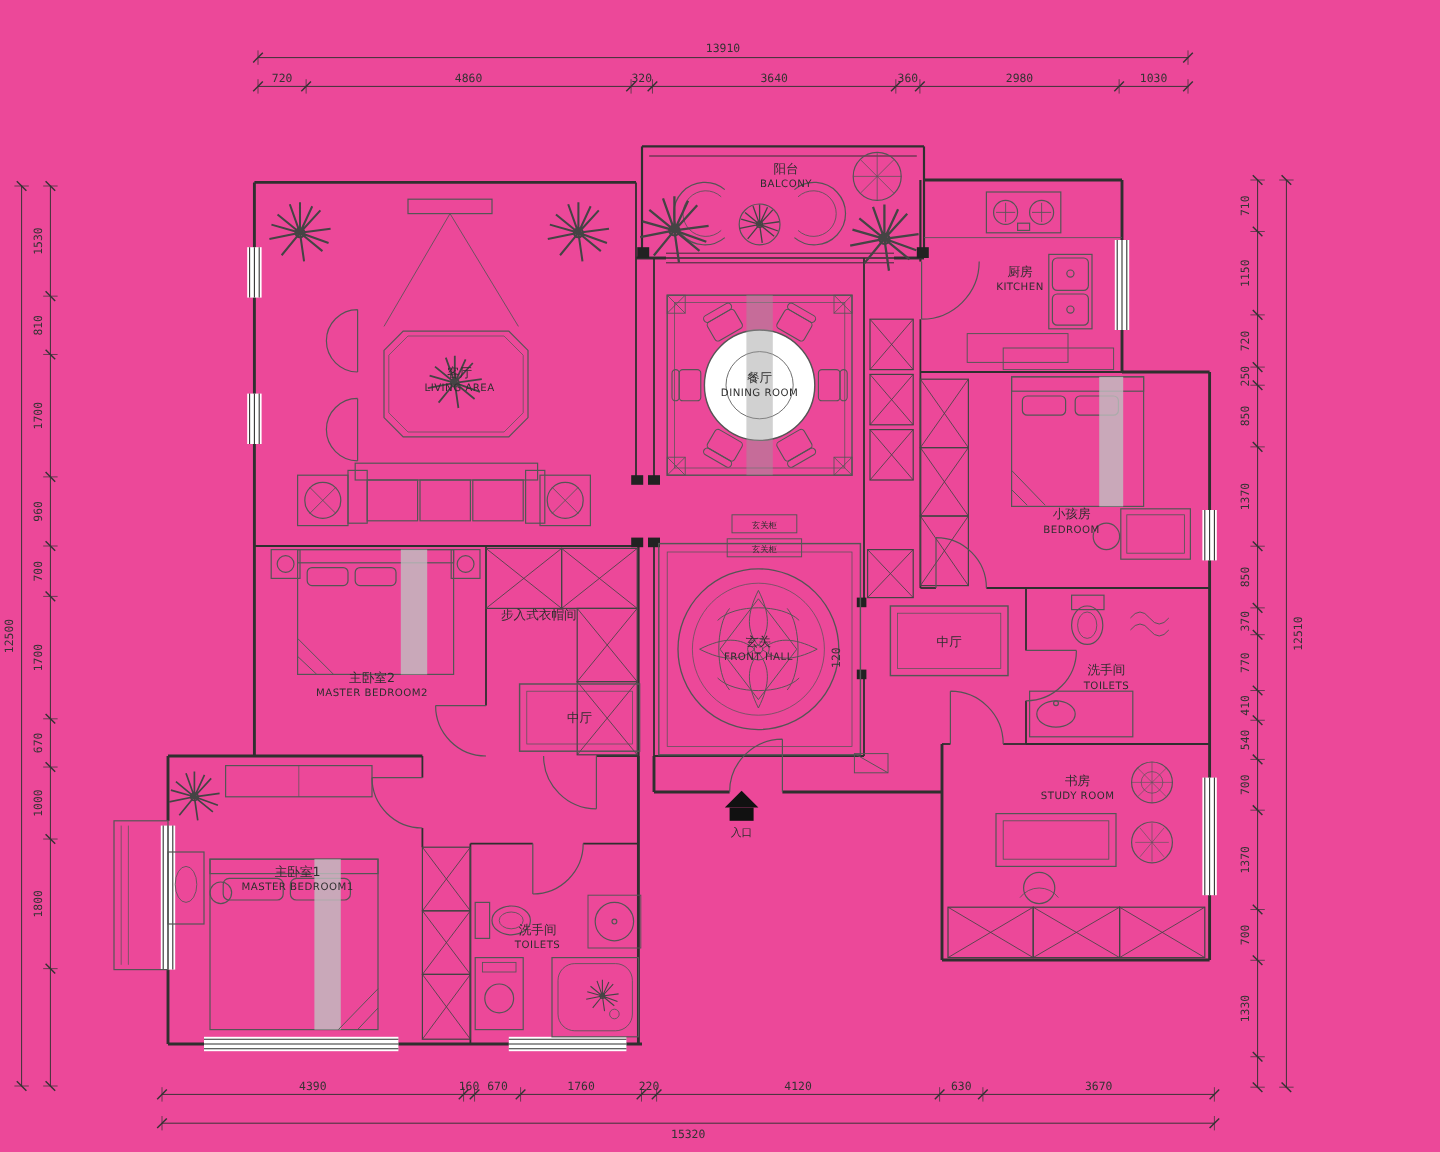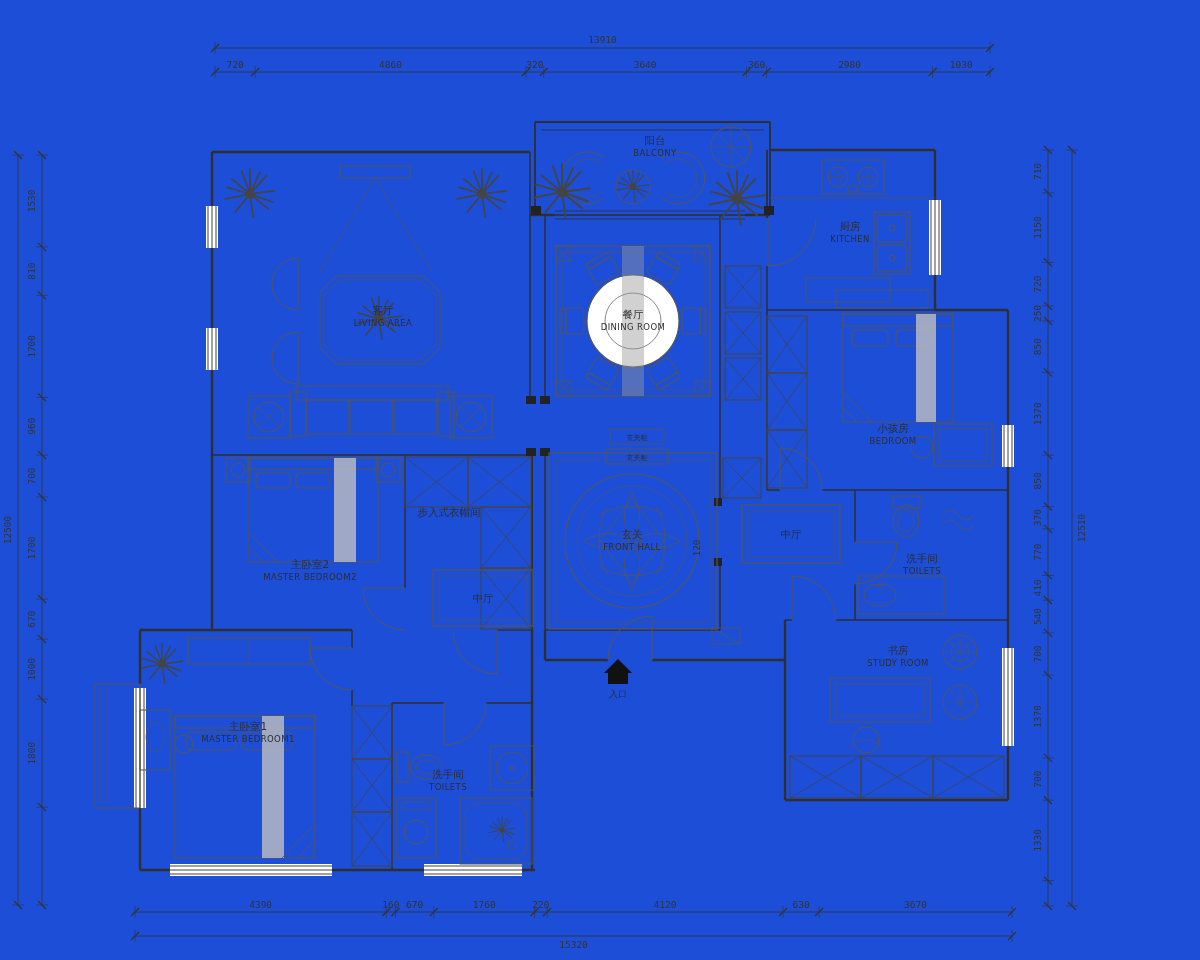--- a/index.html
+++ b/index.html
@@ -1,16 +1,16 @@
 <!DOCTYPE html>
 <html><head>
 <meta charset="utf-8">
 <style>
   html,body{margin:0;padding:0;background:#ffffff;}
-  .canvas{position:relative;width:1200px;height:960px;background:#1d4ed8;overflow:hidden;}
+  .canvas{position:relative;width:1200px;height:960px;background:#ec4899;overflow:hidden;}
   svg{display:block;}
   text{user-select:none;}
   .dim{font:9.5px "DejaVu Sans Mono", monospace;fill:#333;}
   .cn{font:10.5px "DejaVu Sans", sans-serif;fill:#2e2e2e;}
   .en{font:8.5px "DejaVu Sans", sans-serif;fill:#2e2e2e;letter-spacing:.4px;}
   .tiny{font:7px "DejaVu Sans", sans-serif;fill:#2e2e2e;}
 </style>
 </head>
 <body>
 

